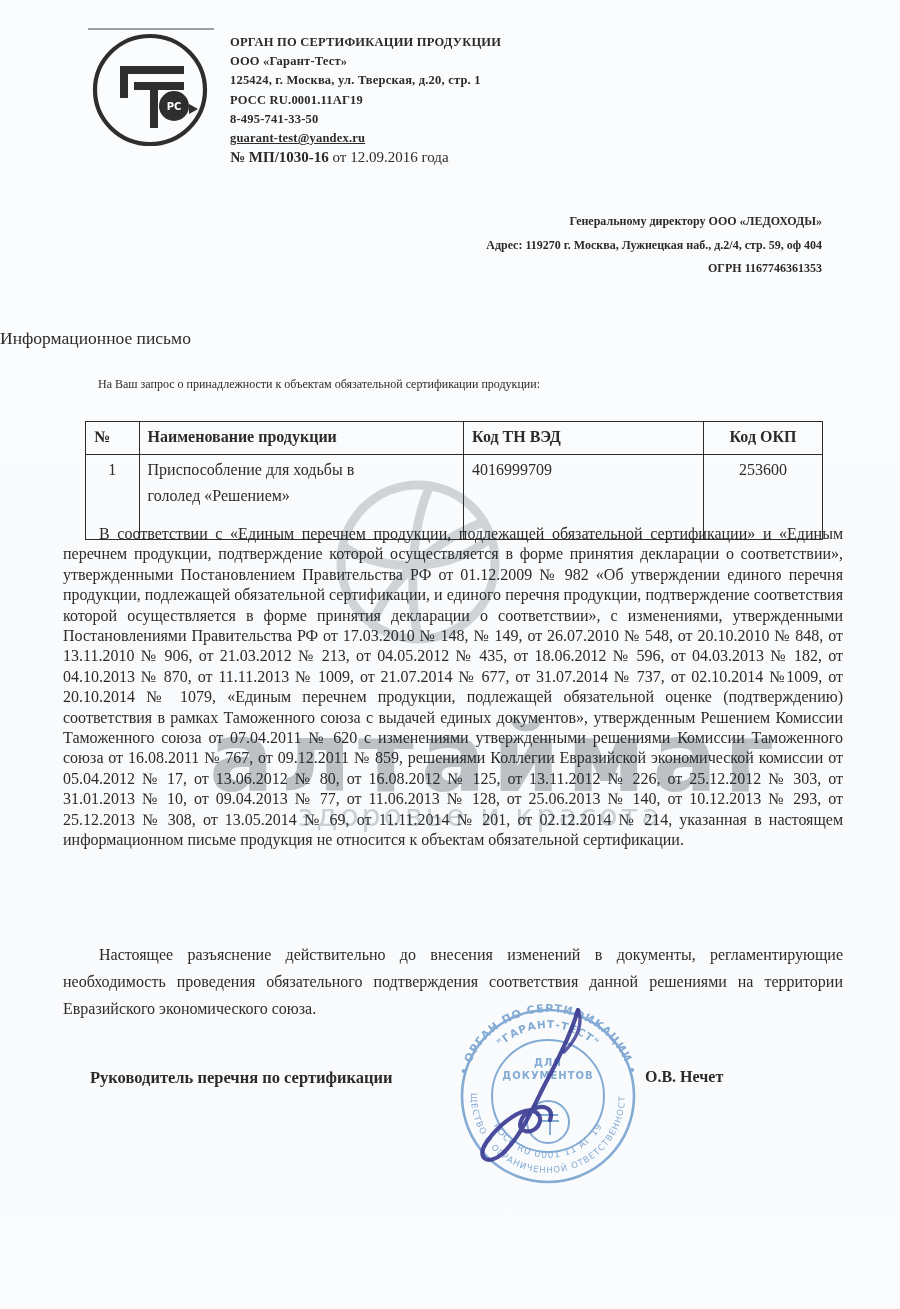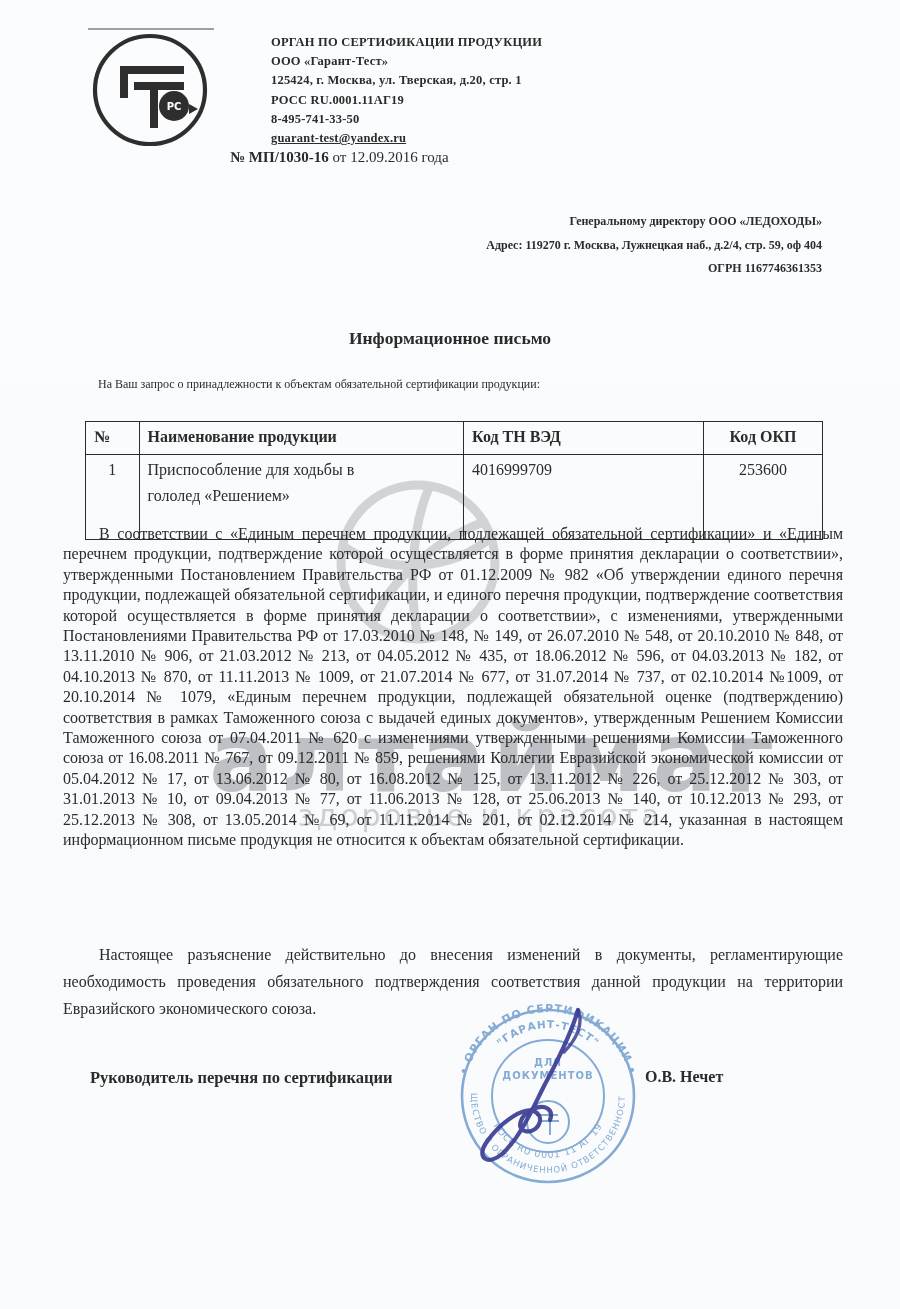--- a/index.html
+++ b/index.html
@@ -5,28 +5,28 @@
   html,body{margin:0;padding:0;background:#e8e8e8;}
   .page{
     position:relative;width:900px;height:1309px;margin:0 auto;
     background:linear-gradient(180deg,#fbfcfd 0%,#f8fafc 60%,#fafbfc 100%);
     font-family:"Liberation Serif","DejaVu Serif",serif;
     color:#2b2b2b;overflow:hidden;
   }
   
   .lh-topline{position:absolute;left:88px;top:28px;width:126px;height:2px;background:#9aa0a4;z-index:2;}
   .logo-svg{position:absolute;left:90px;top:32px;width:120px;height:116px;z-index:2;}
-  .lh-text{position:absolute;left:230px;top:33px;font-weight:bold;font-size:12.5px;line-height:19.2px;letter-spacing:.2px;z-index:2;margin-left:41px;}
+  .lh-text{position:absolute;left:230px;top:33px;font-weight:bold;font-size:12.5px;line-height:19.2px;letter-spacing:.2px;z-index:2;}
   .lh-text .email{text-decoration:underline;}
   .ref-line{position:absolute;left:230px;top:149px;font-size:15px;z-index:2;}
   .ref-line .ref-num{font-weight:bold;}
   
   .addressee{position:absolute;right:78px;top:210px;width:620px;text-align:right;font-size:12px;line-height:23.5px;z-index:2;font-weight:bold;}
   
-  .doc-title{position:absolute;left:0;top:328px;width:900px;text-align:center;font-weight:bold;font-size:17.5px;z-index:2;}
+  .doc-title{position:absolute;left:0;top:328px;width:900px;text-align:left;font-weight:normal;font-size:17.5px;z-index:2;}
   .intro{position:absolute;left:63px;top:377px;width:780px;font-size:12px;text-indent:35px;z-index:2;}
   
   .doc-table{position:absolute;left:85px;top:421px;width:738px;border-collapse:collapse;font-size:16px;z-index:2;background:transparent;}
   .doc-table th,.doc-table td{border:1.6px solid #2b2b2b;vertical-align:top;line-height:26px;}
   .doc-table th{font-weight:bold;text-align:left;padding:2px 8px;height:28px;}
   .doc-table td{padding:2px 8px;height:80px;}
   .col-num{width:40px;text-align:center;}
   .col-name{width:340px;}
   .col-name .wrap{display:block;max-width:250px;}
   .col-tnved{width:247px;}
@@ -112,21 +112,21 @@
       <td class="col-name">
             <span class="wrap">Приспособление для ходьбы в гололед «Решением»</span>
           </td>
       <td class="col-tnved">4016999709</td>
       <td class="col-okp">253600</td>
     </tr>
   </tbody>
     </table>
 
   <div class="body-p p1">В соответствии с «Единым перечнем продукции, подлежащей обязательной сертификации» и «Единым перечнем продукции, подтверждение которой осуществляется в форме принятия декларации о соответствии», утвержденными Постановлением Правительства РФ от 01.12.2009 № 982 «Об утверждении единого перечня продукции, подлежащей обязательной сертификации, и единого перечня продукции, подтверждение соответствия которой осуществляется в форме принятия декларации о соответствии», с изменениями, утвержденными Постановлениями Правительства РФ от 17.03.2010 № 148, № 149, от 26.07.2010 № 548, от 20.10.2010 № 848, от 13.11.2010 № 906, от 21.03.2012 № 213, от 04.05.2012 № 435, от 18.06.2012 № 596, от 04.03.2013 № 182, от 04.10.2013 № 870, от 11.11.2013 № 1009, от 21.07.2014 № 677, от 31.07.2014 № 737, от 02.10.2014 №1009, от 20.10.2014 № 1079, «Единым перечнем продукции, подлежащей обязательной оценке (подтверждению) соответствия в рамках Таможенного союза с выдачей единых документов», утвержденным Решением Комиссии Таможенного союза от 07.04.2011 № 620 с изменениями утвержденными решениями Комиссии Таможенного союза от 16.08.2011 № 767, от 09.12.2011 № 859, решениями Коллегии Евразийской экономической комиссии от 05.04.2012 № 17, от 13.06.2012 № 80, от 16.08.2012 № 125, от 13.11.2012 № 226, от 25.12.2012 № 303, от 31.01.2013 № 10, от 09.04.2013 № 77, от 11.06.2013 № 128, от 25.06.2013 № 140, от 10.12.2013 № 293, от 25.12.2013 № 308, от 13.05.2014 № 69, от 11.11.2014 № 201, от 02.12.2014 № 214, указанная в настоящем информационном письме продукция не относится к объектам обязательной сертификации.</div>
-  <div class="body-p p2">Настоящее разъяснение действительно до внесения изменений в документы, регламентирующие необходимость проведения обязательного подтверждения соответствия данной продукции на территории Евразийского экономического союза.</div>
+  <div class="body-p p2">Настоящее разъяснение действительно до внесения изменений в документы, регламентирующие необходимость проведения обязательного подтверждения соответствия данной решениями на территории Евразийского экономического союза.</div>
 
   <svg class="stamp-svg" viewBox="0 0 224 200" aria-hidden="true">
     <defs>
       <path id="arcOuterTop" d="M 26 96 A 84 84 0 0 1 194 96"></path>
       <path id="arcInnerTop" d="M 42 96 A 68 68 0 0 1 178 96"></path>
       <path id="arcOuterBottom" d="M 33 96 A 77 77 0 0 0 187 96"></path>
       <path id="arcInnerBottom" d="M 48 96 A 62 62 0 0 0 172 96"></path>
     </defs>
     <g fill="none" stroke="#84abd4">
       <circle cx="110" cy="96" r="86" stroke-width="2.6"></circle>

